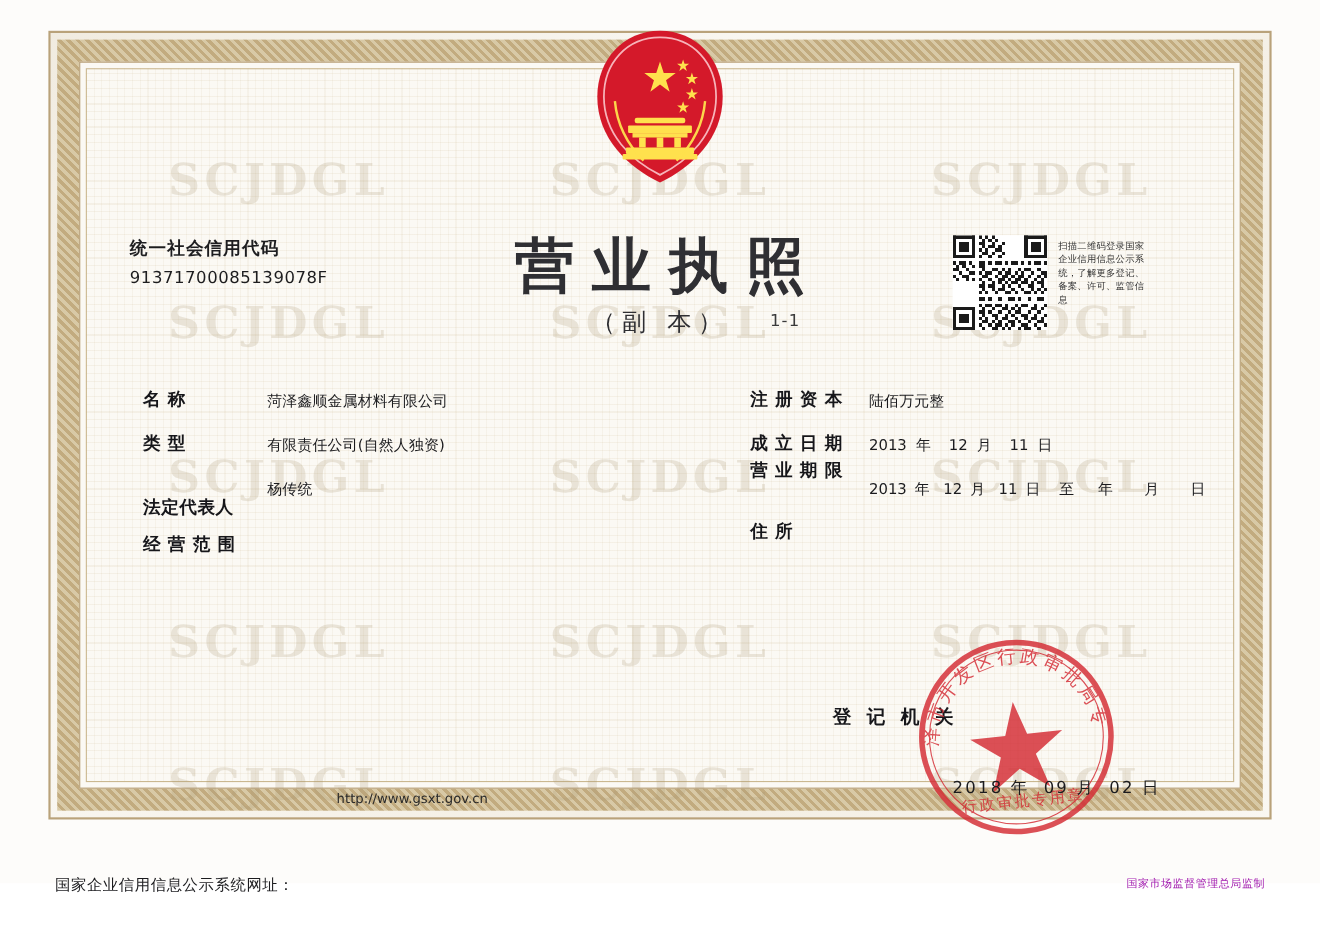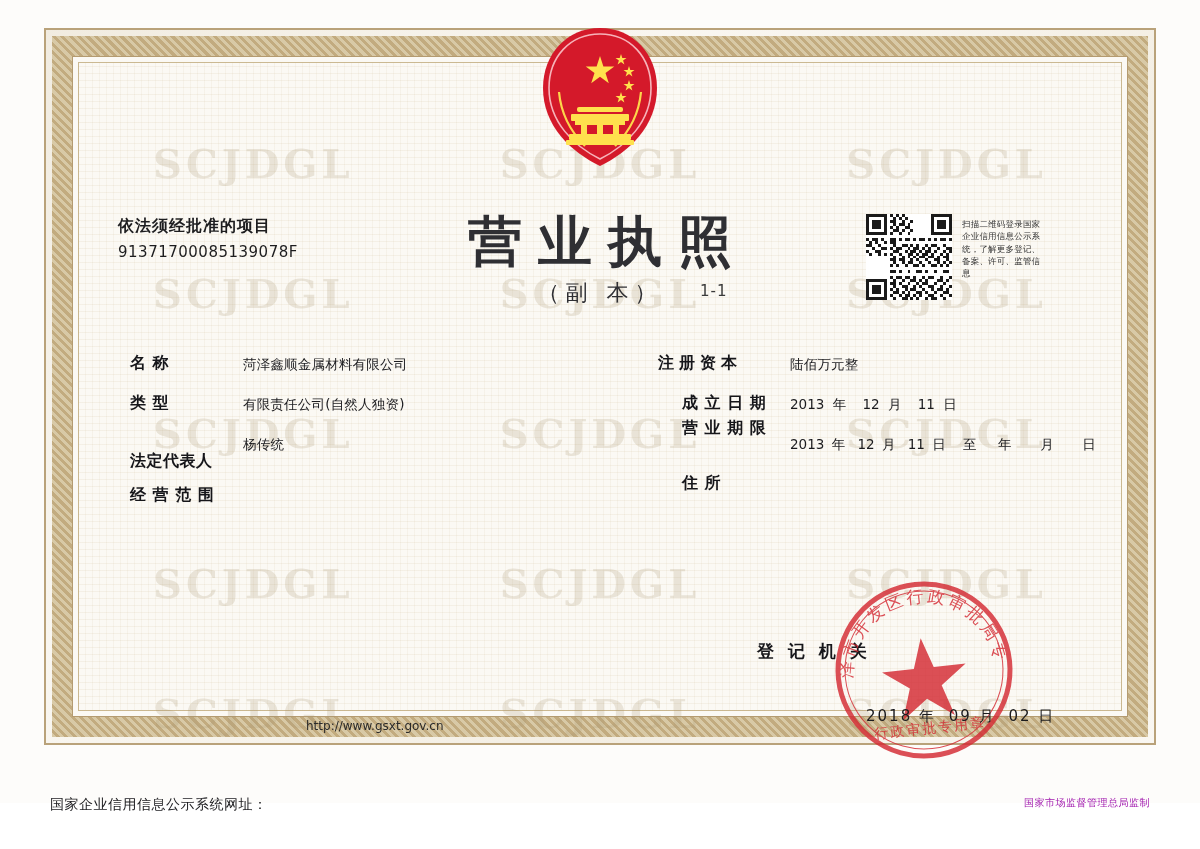--- a/index.html
+++ b/index.html
@@ -208,21 +208,21 @@
           <path d="M116 70 C114 92 104 110 90 124"></path>
         </g>
       </g>
     </svg>
   </div>
 
   <div class="title">营业执照</div>
   <div class="subtitle">（副 本）</div>
   <div class="serial">1-1</div>
 
-  <div class="code-label">依法须经批准的项目</div>
+  <div class="code-label">统一社会信用代码</div>
   <div class="code-value">91371700085139078F</div>
 
   <div class="qr">
     <svg viewBox="0 0 29 29" width="86" height="86" shape-rendering="crispEdges">
       <rect width="29" height="29" fill="#fff"></rect>
       <g fill="#1a1a1a">
         <rect x="0" y="0" width="7" height="1"></rect>
           <rect x="0" y="6" width="7" height="1"></rect>
         <rect x="0" y="0" width="1" height="7"></rect>
           <rect x="6" y="0" width="1" height="7"></rect>
@@ -419,21 +419,21 @@
   <div class="f-value" style="left:243px;top:356px;">菏泽鑫顺金属材料有限公司</div>
 
   <div class="f-label" style="left:130px;top:393px;">类      型</div>
   <div class="f-value" style="left:243px;top:396px;">有限责任公司(自然人独资)</div>
 
   <div class="f-label" style="left:130px;top:451px;">法定代表人</div>
   <div class="f-value" style="left:243px;top:436px;">杨传统</div>
 
   <div class="f-label" style="left:130px;top:473px;margin-top:12px;">经 营 范 围</div>
 
-  <div class="f-label" style="left:658px;top:353px;font-family:Liberation Serif, serif;">注 册 资 本</div>
+  <div class="f-label" style="left:682px;top:353px;">注 册 资 本</div>
   <div class="f-value" style="left:790px;top:356px;">陆佰万元整</div>
 
   <div class="f-label" style="left:682px;top:393px;">成 立 日 期</div>
   <div class="date-row" style="left:790px;top:396px;">
     <span class="g">2013</span>
     <span class="g" style="margin:0 4px;">年</span>
     <span class="g" style="margin-left:8px;">12</span>
     <span class="g" style="margin:0 4px;">月</span>
     <span class="g" style="margin-left:8px;">11</span>
     <span class="g" style="margin:0 4px;">日</span>

